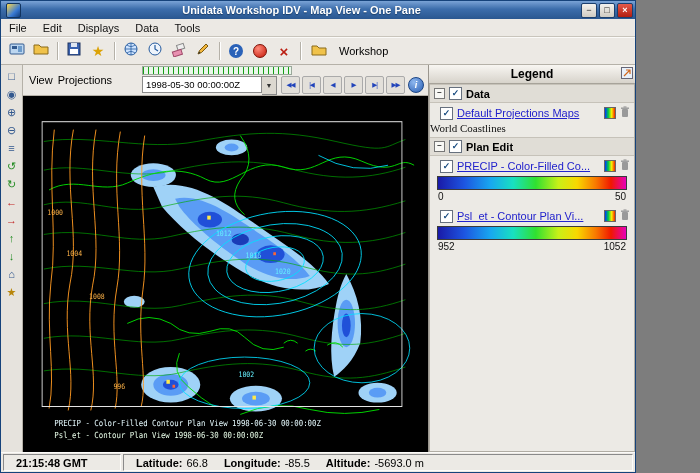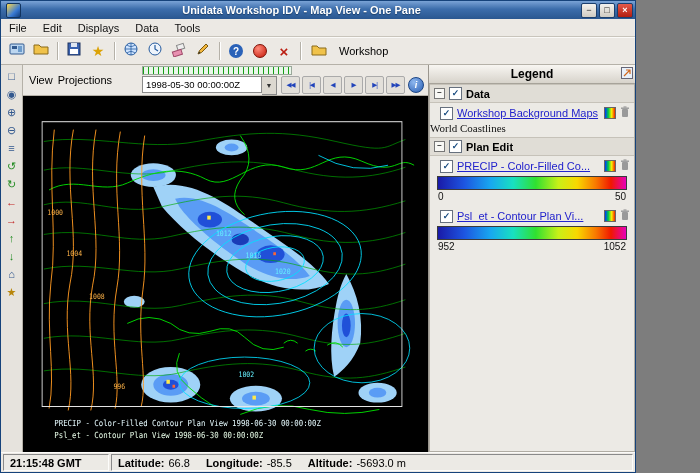--- a/index.html
+++ b/index.html
@@ -61,21 +61,21 @@
   .lg-link{color:#2222cc;text-decoration:underline;white-space:nowrap;overflow:hidden;flex:1;}
   .palette{width:10px;height:10px;border:1px solid #666;background:linear-gradient(90deg,#0033ff,#00cc44,#ffee00,#ee2200);}
   .lg-sub{padding:1px 4px 3px 0;color:#111;font-family:Liberation Serif, serif;}
   .colorbar{height:12px;margin:2px 7px 1px 7px;border:1px solid #3a3a3a;}
   .bar-precip{background:linear-gradient(90deg,#1a1aa8 0%,#1d55e0 14%,#18a8f0 28%,#18e0c0 40%,#30e030 52%,#c8f018 64%,#f8d800 74%,#f87800 84%,#f01800 92%,#e800b8 100%);}
   .bar-psl{background:linear-gradient(90deg,#1a1aa8 0%,#1d55e0 14%,#18a8f0 28%,#18e0c0 40%,#30e030 52%,#c8f018 64%,#f8d800 74%,#f87800 84%,#f01800 92%,#e800b8 100%);}
   .range-row{display:flex;justify-content:space-between;font-size:10px;padding:0 8px 4px 8px;color:#111;}
 
   
   .statusbar{height:20px;flex:0 0 20px;display:flex;gap:2px;padding:1px 2px;background:#ece9e4;border-top:1px solid #fbfaf8;box-sizing:border-box;}
-  .status-box{border:1px solid;border-color:#8a8a8a #fdfdfb #fdfdfb #8a8a8a;background:#eceae5;font-size:11px;display:flex;align-items:center;padding:0 6px;white-space:nowrap;overflow:hidden;}
+  .status-box{border:1px solid;border-color:#8a8a8a #fdfdfb #fdfdfb #8a8a8a;background:#eceae5;font-size:11px;display:flex;align-items:center;padding:0 12px;white-space:nowrap;overflow:hidden;}
   .status-box.time{width:92px;flex:0 0 92px;font-weight:bold;}
   .status-box.pos{flex:1;}
   .pos b{margin-right:4px;font-weight:bold;}
   .pos span.val{margin-right:16px;}
 </style>
 </head>
 <body>
 
 <div class="window">
 
@@ -310,21 +310,21 @@
       </div>
       <div class="lg-body">
 
         <div class="lg-section-head">
           <span class="minus-box">−</span>
           <span class="cbx">✓</span>
           <span>Data</span>
         </div>
         <div class="lg-item">
           <span class="cbx">✓</span>
-          <span class="lg-link">Workshop Background Maps</span>
+          <span class="lg-link">Default Projections Maps</span>
           <span class="palette"></span>
           <span><svg width="10" height="12">
                 <rect x="2" y="3" width="6" height="8" rx="1" fill="#999"></rect>
                 <rect x="1" y="1.5" width="8" height="1.4" fill="#999"></rect>
                 <rect x="3.5" y="0.4" width="3" height="1.2" fill="#999"></rect>
               </svg></span>
         </div>
         <div class="lg-sub">World Coastlines</div>
 
         <div class="lg-section-head">

